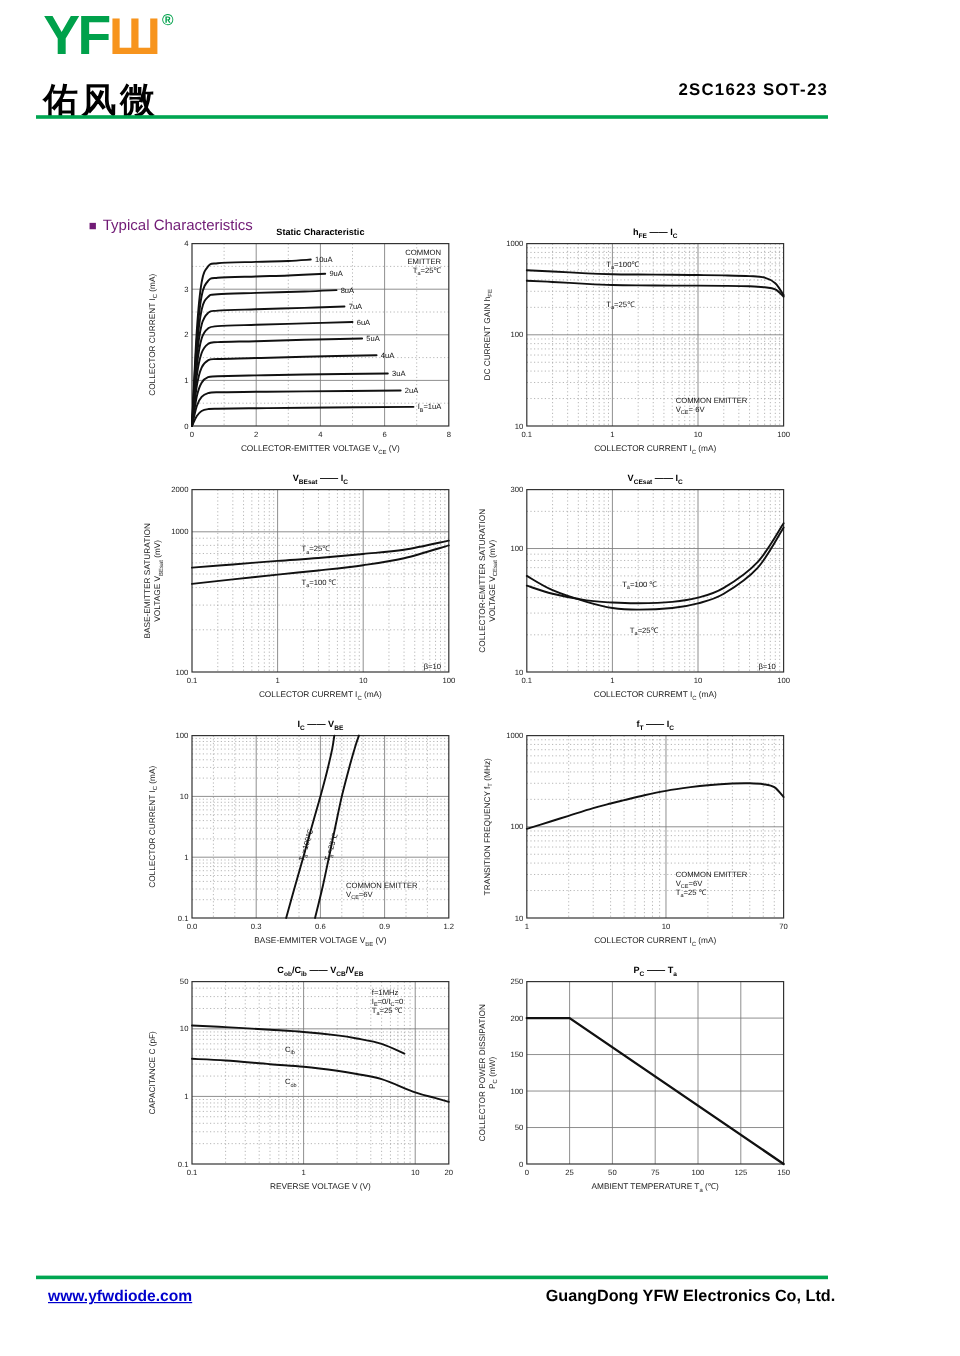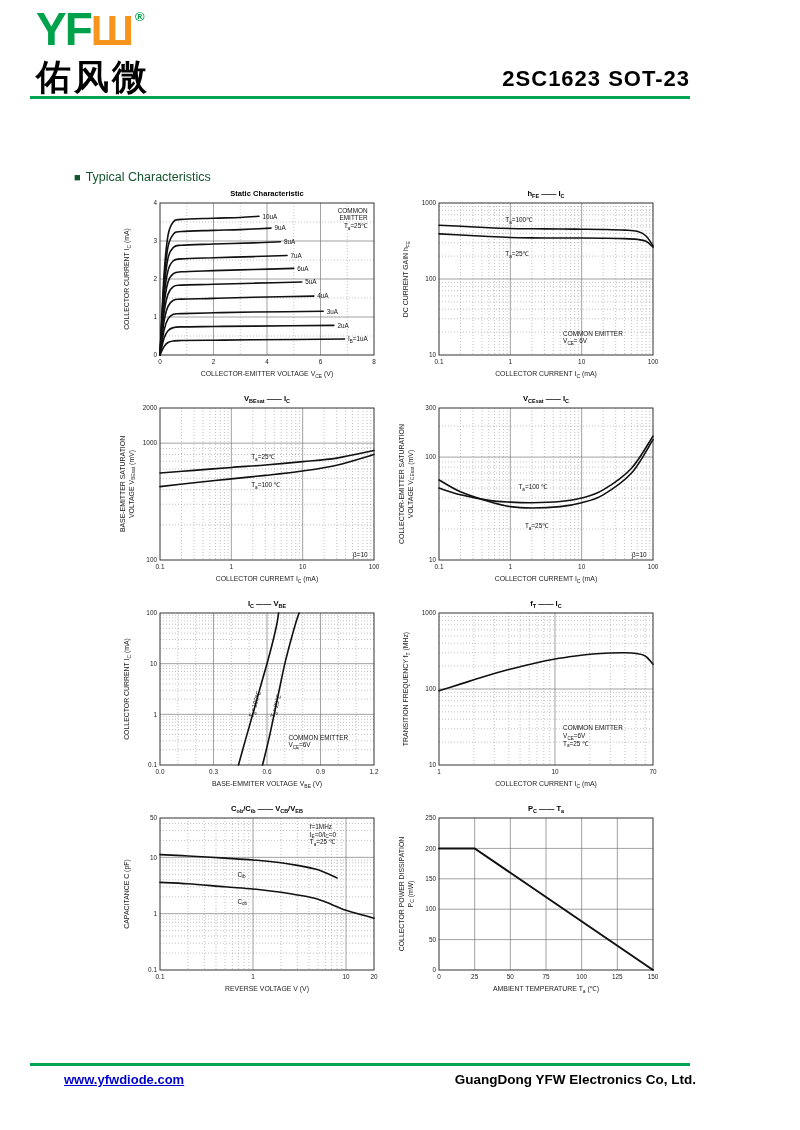--- a/index.html
+++ b/index.html
@@ -4,25 +4,25 @@
 <style>
   html,body{margin:0;padding:0;background:#fff;}
   .page{position:relative;width:720px;height:1130px;background:#fff;overflow:hidden;
         font-family:"Liberation Sans",sans-serif;color:#111;}
   
   .logo{position:absolute;left:36px;top:6px;line-height:1;}
   .logo-row{font-weight:bold;white-space:nowrap;}
   .logo-yf{font-size:46px;letter-spacing:-2px;}
   .logo-w{font-size:43px;}
   .logo-r{font-size:13px;position:relative;top:-24px;left:1px;}
-  .logo-cn{font-size:35px;font-weight:bold;letter-spacing:3px;margin-top:7px;color:#000;}
-  .part-number{position:absolute;right:30px;top:66px;font-size:22px;font-weight:bold;letter-spacing:1px;color:#000;}
+  .logo-cn{font-size:29px;font-weight:bold;letter-spacing:3px;margin-top:17px;color:#000;}
+  .part-number{position:absolute;right:30px;top:66px;font-size:14px;font-weight:bold;letter-spacing:1px;color:#000;}
   .rule{position:absolute;left:30px;right:30px;height:3px;}
   .rule-top{top:96px;}
-  .section-title{position:absolute;left:74px;top:170px;font-size:12.5px;color:#14532d;}
+  .section-title{position:absolute;left:74px;top:181px;font-size:12.5px;color:#701a75;}
   .section-title .bullet{font-size:11px;margin-right:5px;}
   
   .charts{position:absolute;left:120px;top:186px;display:grid;
           grid-template-columns:repeat(2,275px);grid-auto-rows:205px;column-gap:4px;}
   figure.chart{margin:0;}
   figure.chart svg{display:block;}
   svg text{font-family:"Liberation Sans",sans-serif;}
   
   .rule-bottom{top:1063px;}
   .site-link{position:absolute;left:40px;top:1072px;font-size:13px;font-weight:bold;text-decoration:underline;}
@@ -496,16 +496,16 @@
             <text x="5" y="93" font-size="6.9" fill="#222" text-anchor="middle" transform="rotate(-90 5 93)"><tspan>COLLECTOR POWER DISSIPATION</tspan></text>
             <text x="13.5" y="93" font-size="6.9" fill="#222" text-anchor="middle" transform="rotate(-90 13.5 93)"><tspan>P</tspan><tspan dy="1.9320000000000004" font-size="4.968">C</tspan><tspan dy="-1.9320000000000004">  (mW)</tspan></text>
             <text x="147" y="10" font-size="7.6" fill="#000" text-anchor="middle" font-weight="bold"><tspan>P</tspan><tspan dy="2.128" font-size="5.4719999999999995">C</tspan><tspan dy="-2.128">  ——  T</tspan><tspan dy="2.128" font-size="5.4719999999999995">a</tspan></text>
             <path d="M40,47.39999999999999L75.66666666666666,47.39999999999999L254,169" fill="none" stroke="#111111" stroke-width="2" stroke-linecap="round"></path>
           </g>
         </svg>
       </figure>
   </div>
 
   <div class="rule rule-bottom" style="background: rgb(0, 166, 81);"></div>
-  <a class="site-link" href="#" style="color: rgb(0, 0, 204); margin-left: 24px;">www.yfwdiode.com</a>
+  <a class="site-link" href="#" style="color: rgb(0, 0, 204);">www.yfwdiode.com</a>
   <div class="company">GuangDong YFW Electronics Co, Ltd.</div>
 
 </div>
 
 </body></html>

